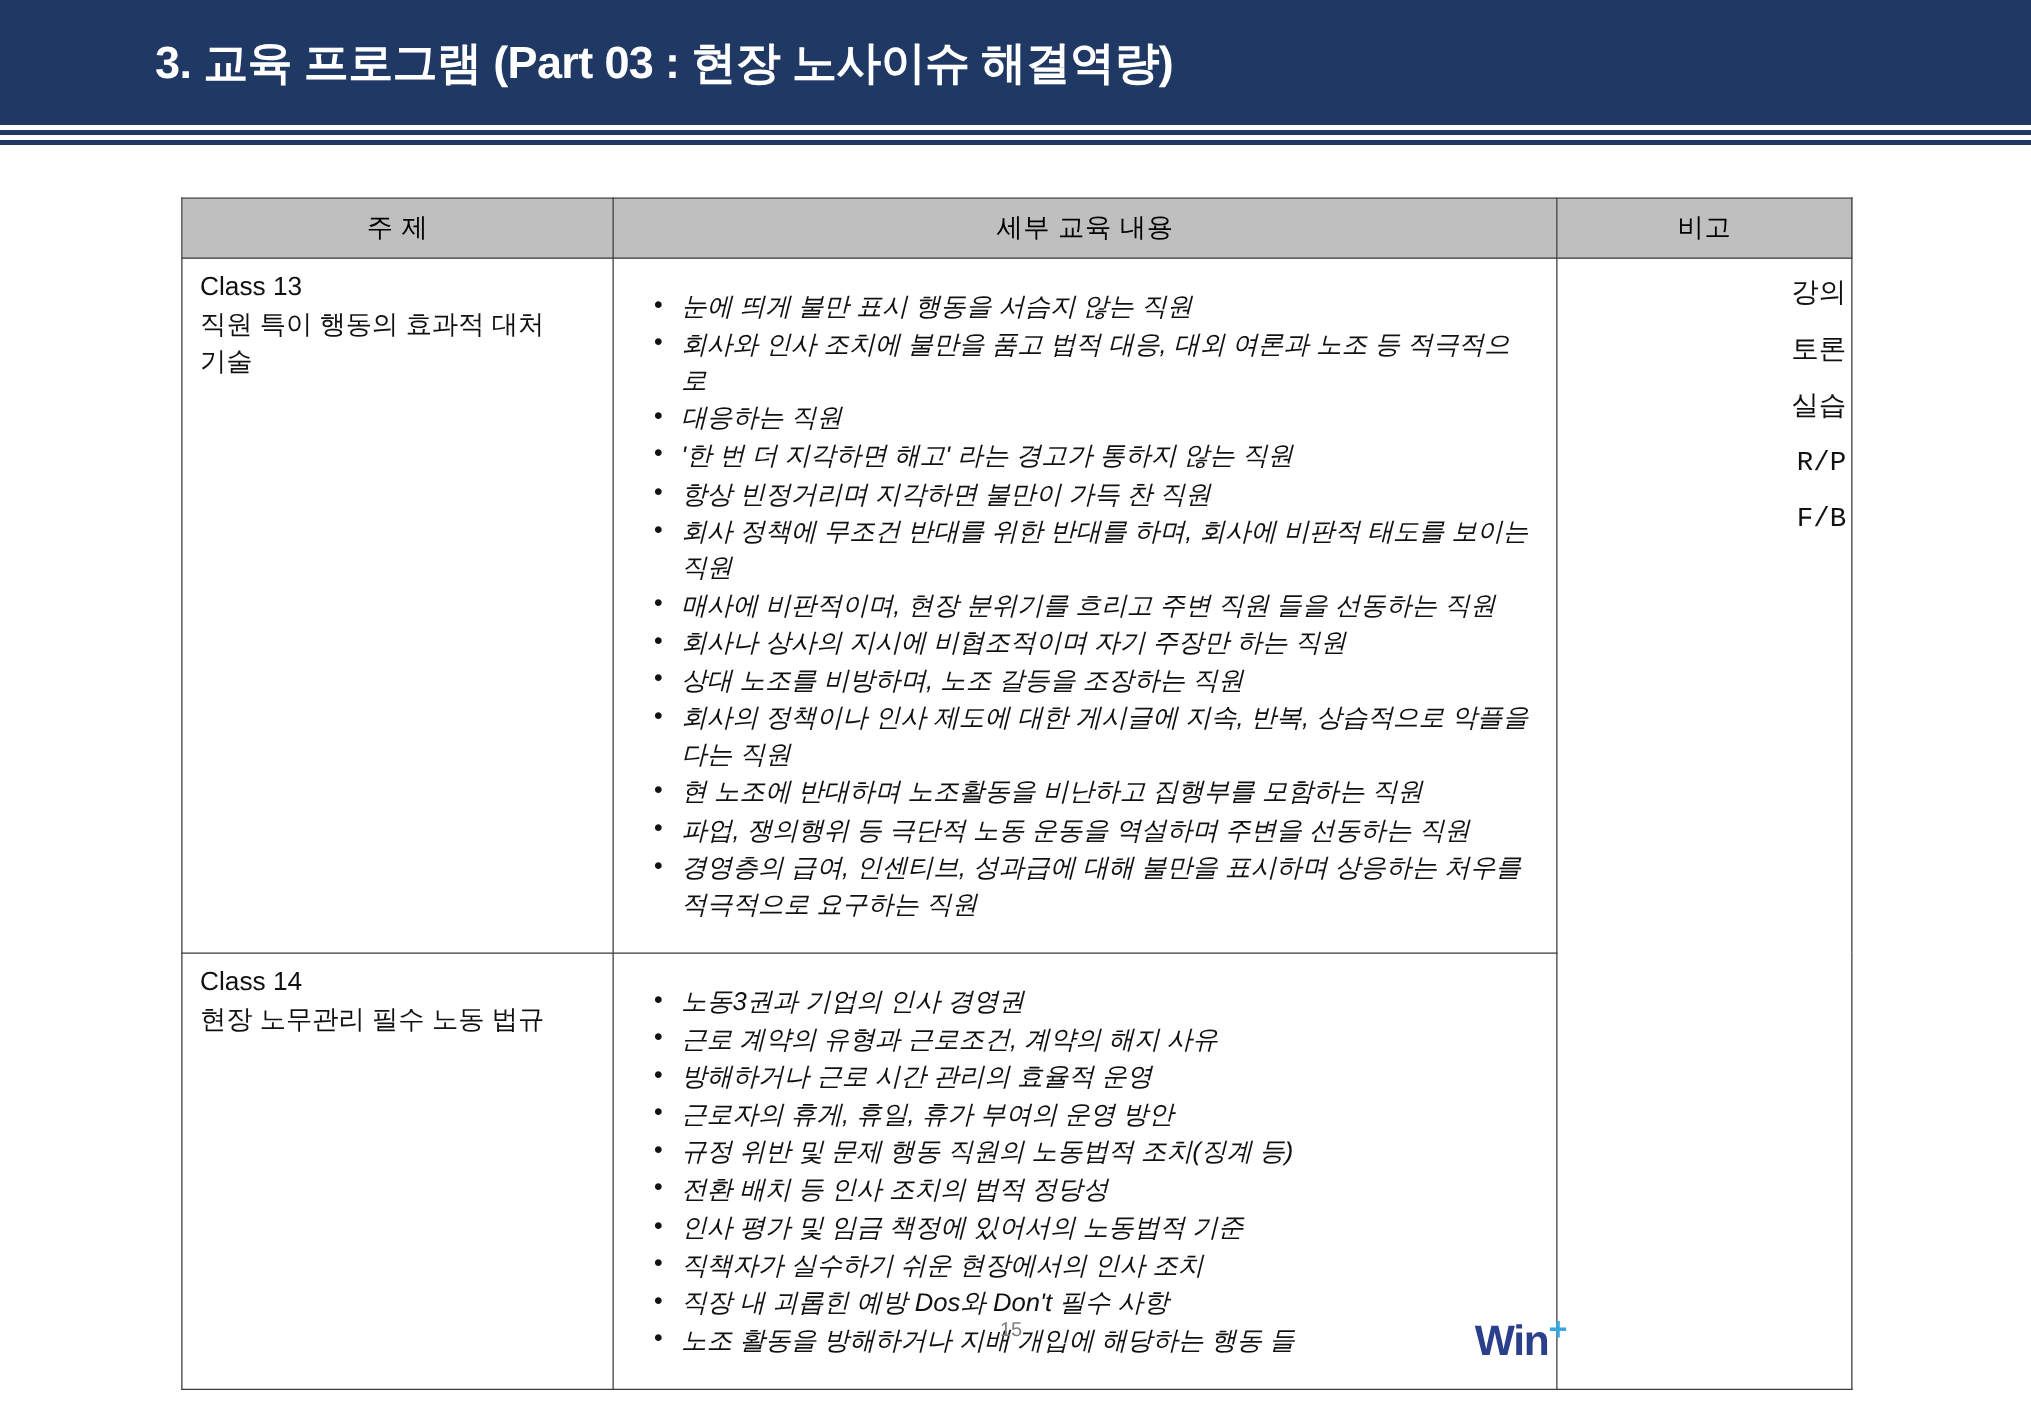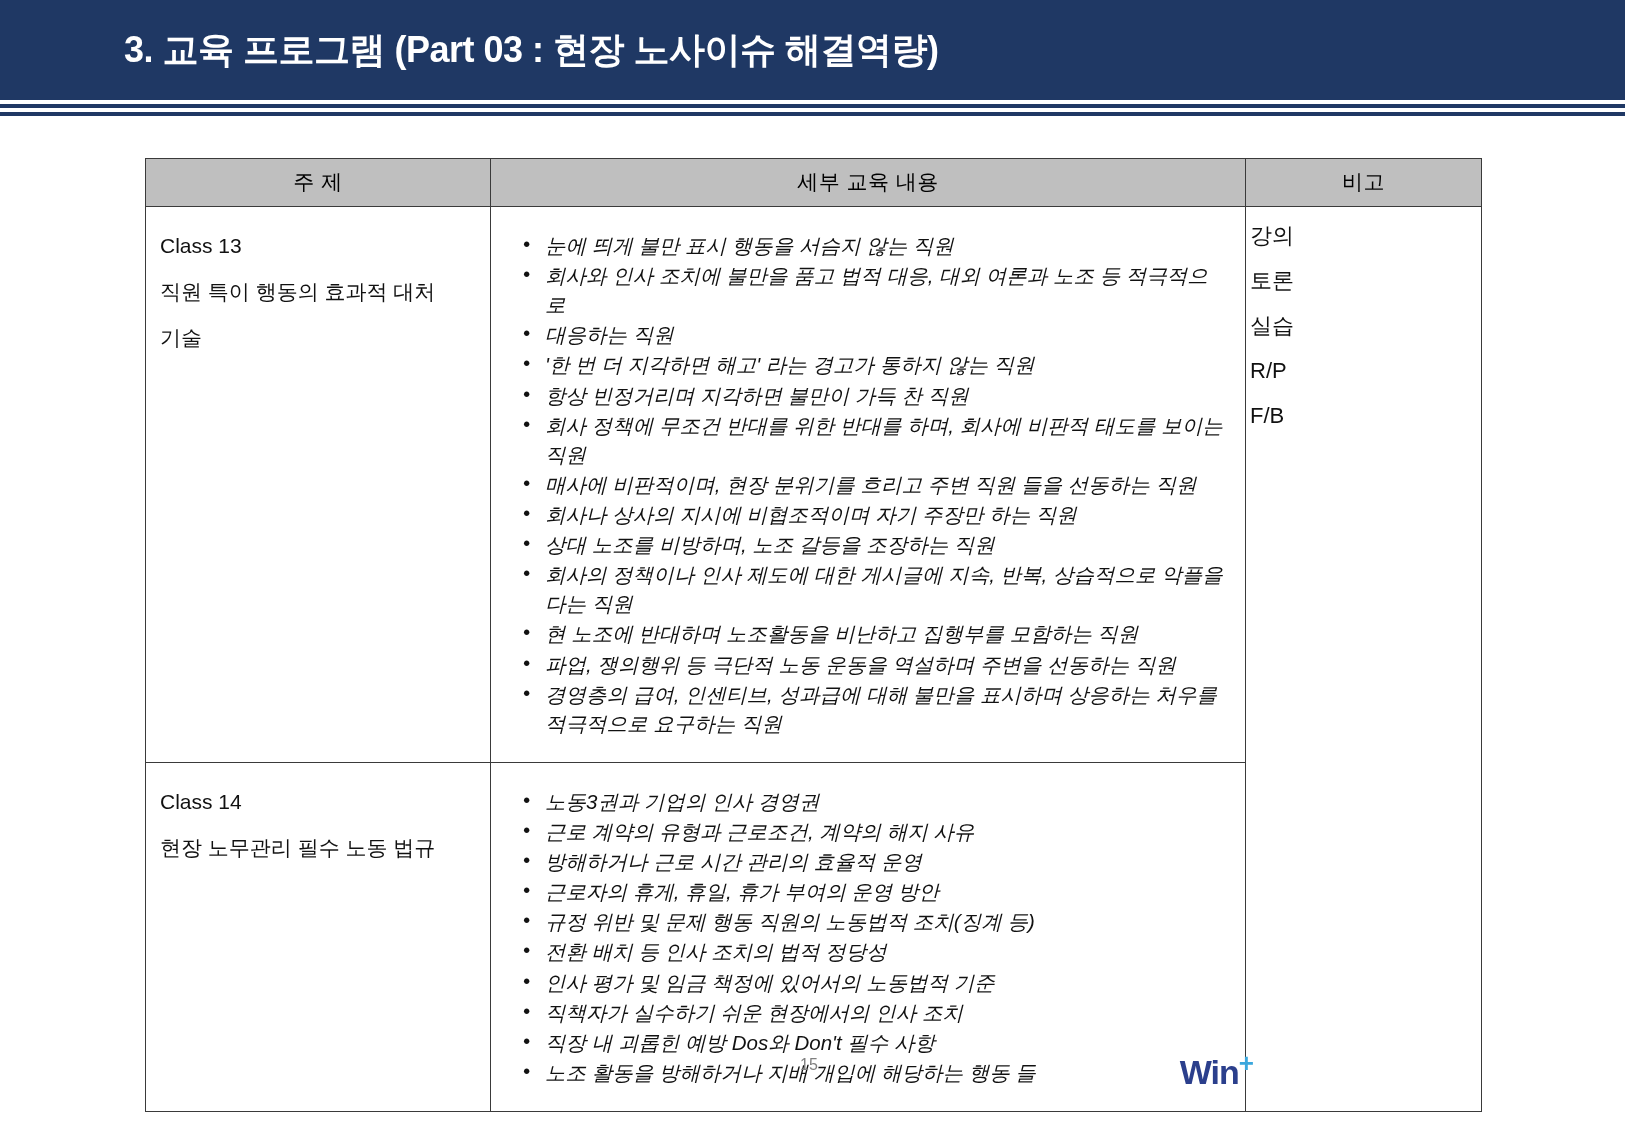--- a/index.html
+++ b/index.html
@@ -86,21 +86,20 @@
 
   td.topic {
     font-size: 21px;
     color: #111111;
     line-height: 1.42;
     padding: 8px 10px 8px 14px;
     vertical-align: middle;
   }
   td.topic .cls {
     display: block;
-    margin-top: 16px;
   }
   td.detail {
     padding: 12px 10px 12px 8px;
   }
   ul.bullets {
     list-style: none;
     margin: 12px;
     padding: 0;
     font-style: italic;
   }
@@ -114,26 +113,27 @@
   }
   ul.bullets li::before {
     content: "•";
     position: absolute;
     left: 12px;
     top: -1px;
     font-size: 20px;
     color: #111111;
   }
   td.remark {
-    text-align: left;
+    text-align: right;
     vertical-align: middle;
     font-size: 22px;
     color: #111111;
     line-height: 2.05;
     padding: 6px 4px;
+    font-family: Liberation Mono, monospace;
   }
   td.remark .rline { display: block; }
 
   
   .footer-note {
     position: absolute;
     left: 62px;
     top: 1056px;
     font-size: 20px;
     color: #7f7f7f;

